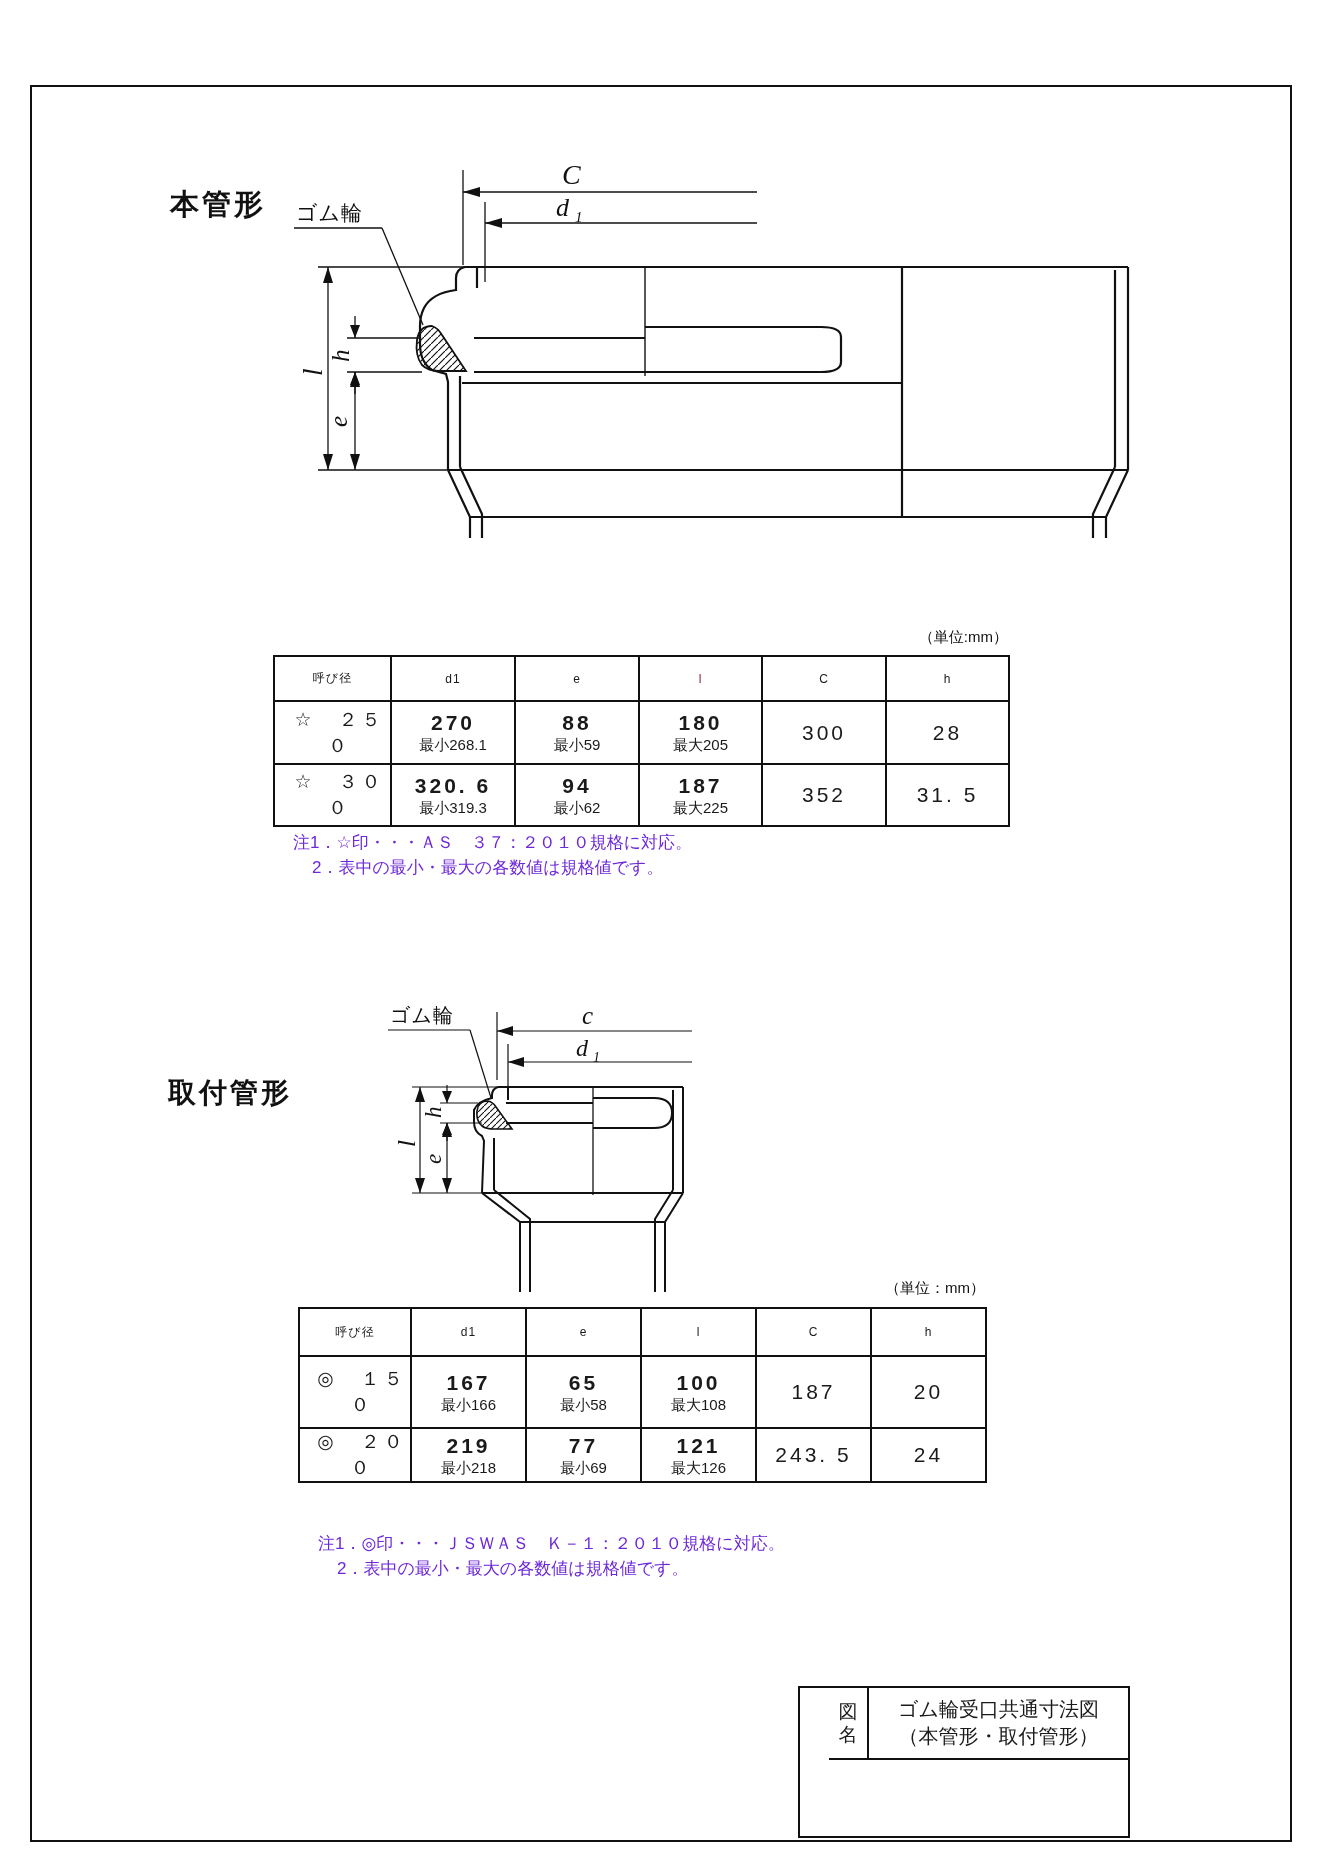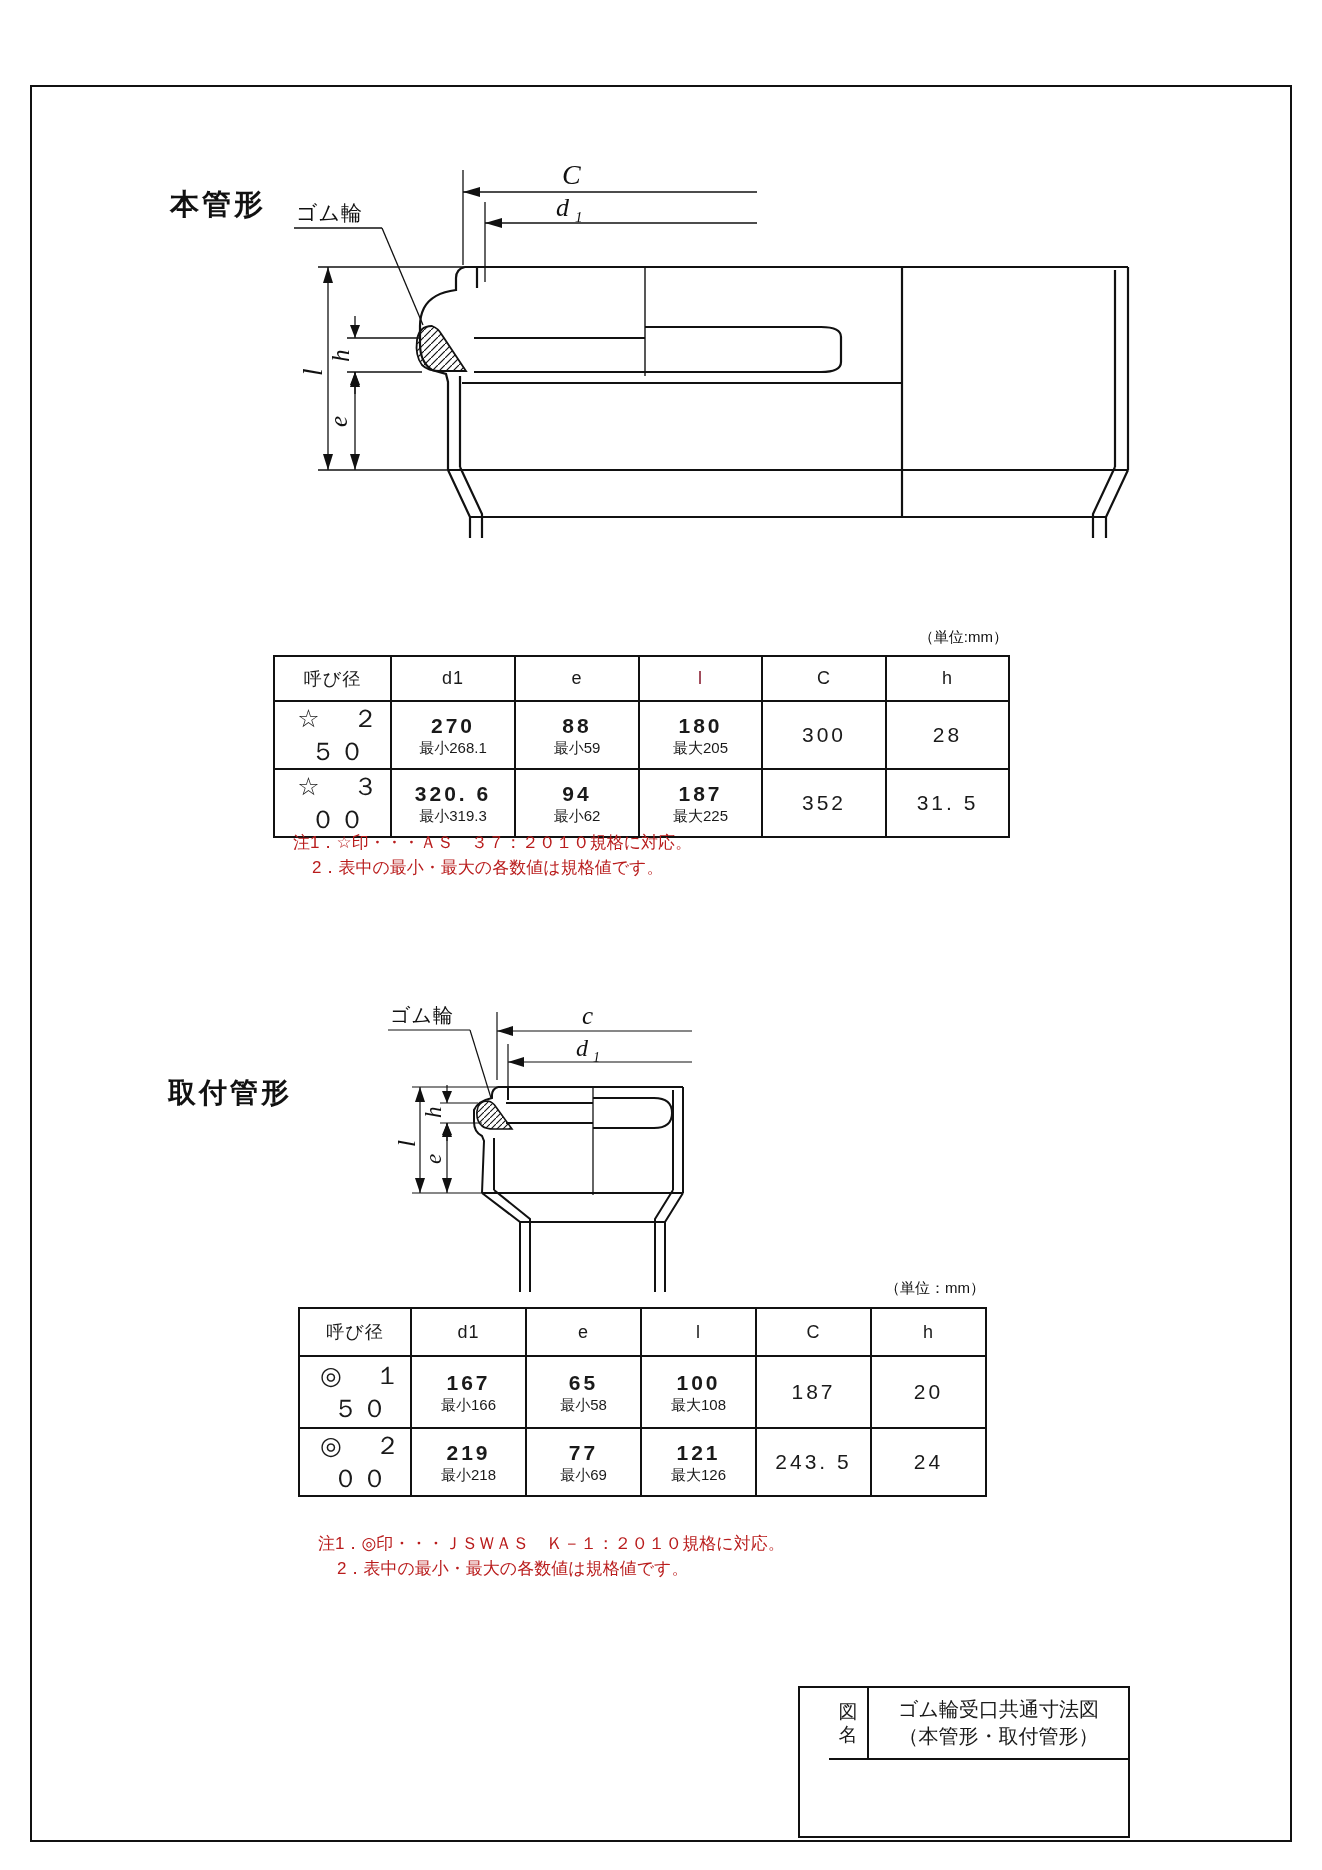--- a/index.html
+++ b/index.html
@@ -17,26 +17,26 @@
   }
   .unit-label{
     position:absolute;font-size:15px;color:#111;text-align:right;
   }
   
   table.dim{border-collapse:collapse;table-layout:fixed;background:#fff;}
   table.dim td,table.dim th{
     border:2px solid #111;text-align:center;vertical-align:middle;
     padding:0;font-weight:normal;color:#1a1a1a;
   }
-  .hdr{font-size:18px;letter-spacing:1px;}
-  .name-cell{font-size:25px;letter-spacing:4px;text-align:left;padding-left:14px !important;}
+  .hdr{font-size:12px;letter-spacing:1px;}
+  .name-cell{font-size:19px;letter-spacing:4px;text-align:left;padding-left:14px !important;}
   .val-main{display:block;font-size:21px;font-weight:bold;letter-spacing:3px;line-height:24px;}
   .val-sub{display:block;font-size:15px;letter-spacing:0px;line-height:18px;margin-top:1px;}
   .val-single{font-size:21px;font-weight:bold;letter-spacing:3px;}
-  .notes{position:absolute;font-size:17px;line-height:25px;color:#b91c1c;}
+  .notes{position:absolute;font-size:17px;line-height:25px;color:#6d28d9;}
   .notes .n2{margin-left:19px;}
   
   .title-block{
     position:absolute;left:798px;top:1686px;width:332px;height:152px;
     border:2px solid #111;box-sizing:border-box;display:flex;flex-direction:column;padding-left:29px;
   }
   .tb-row1{display:flex;height:72px;border-bottom:2px solid #111;box-sizing:border-box;}
   .tb-zumei{
     width:40px;border-right:2px solid #111;box-sizing:border-box;
     font-size:19px;line-height:23px;display:flex;align-items:center;justify-content:center;

